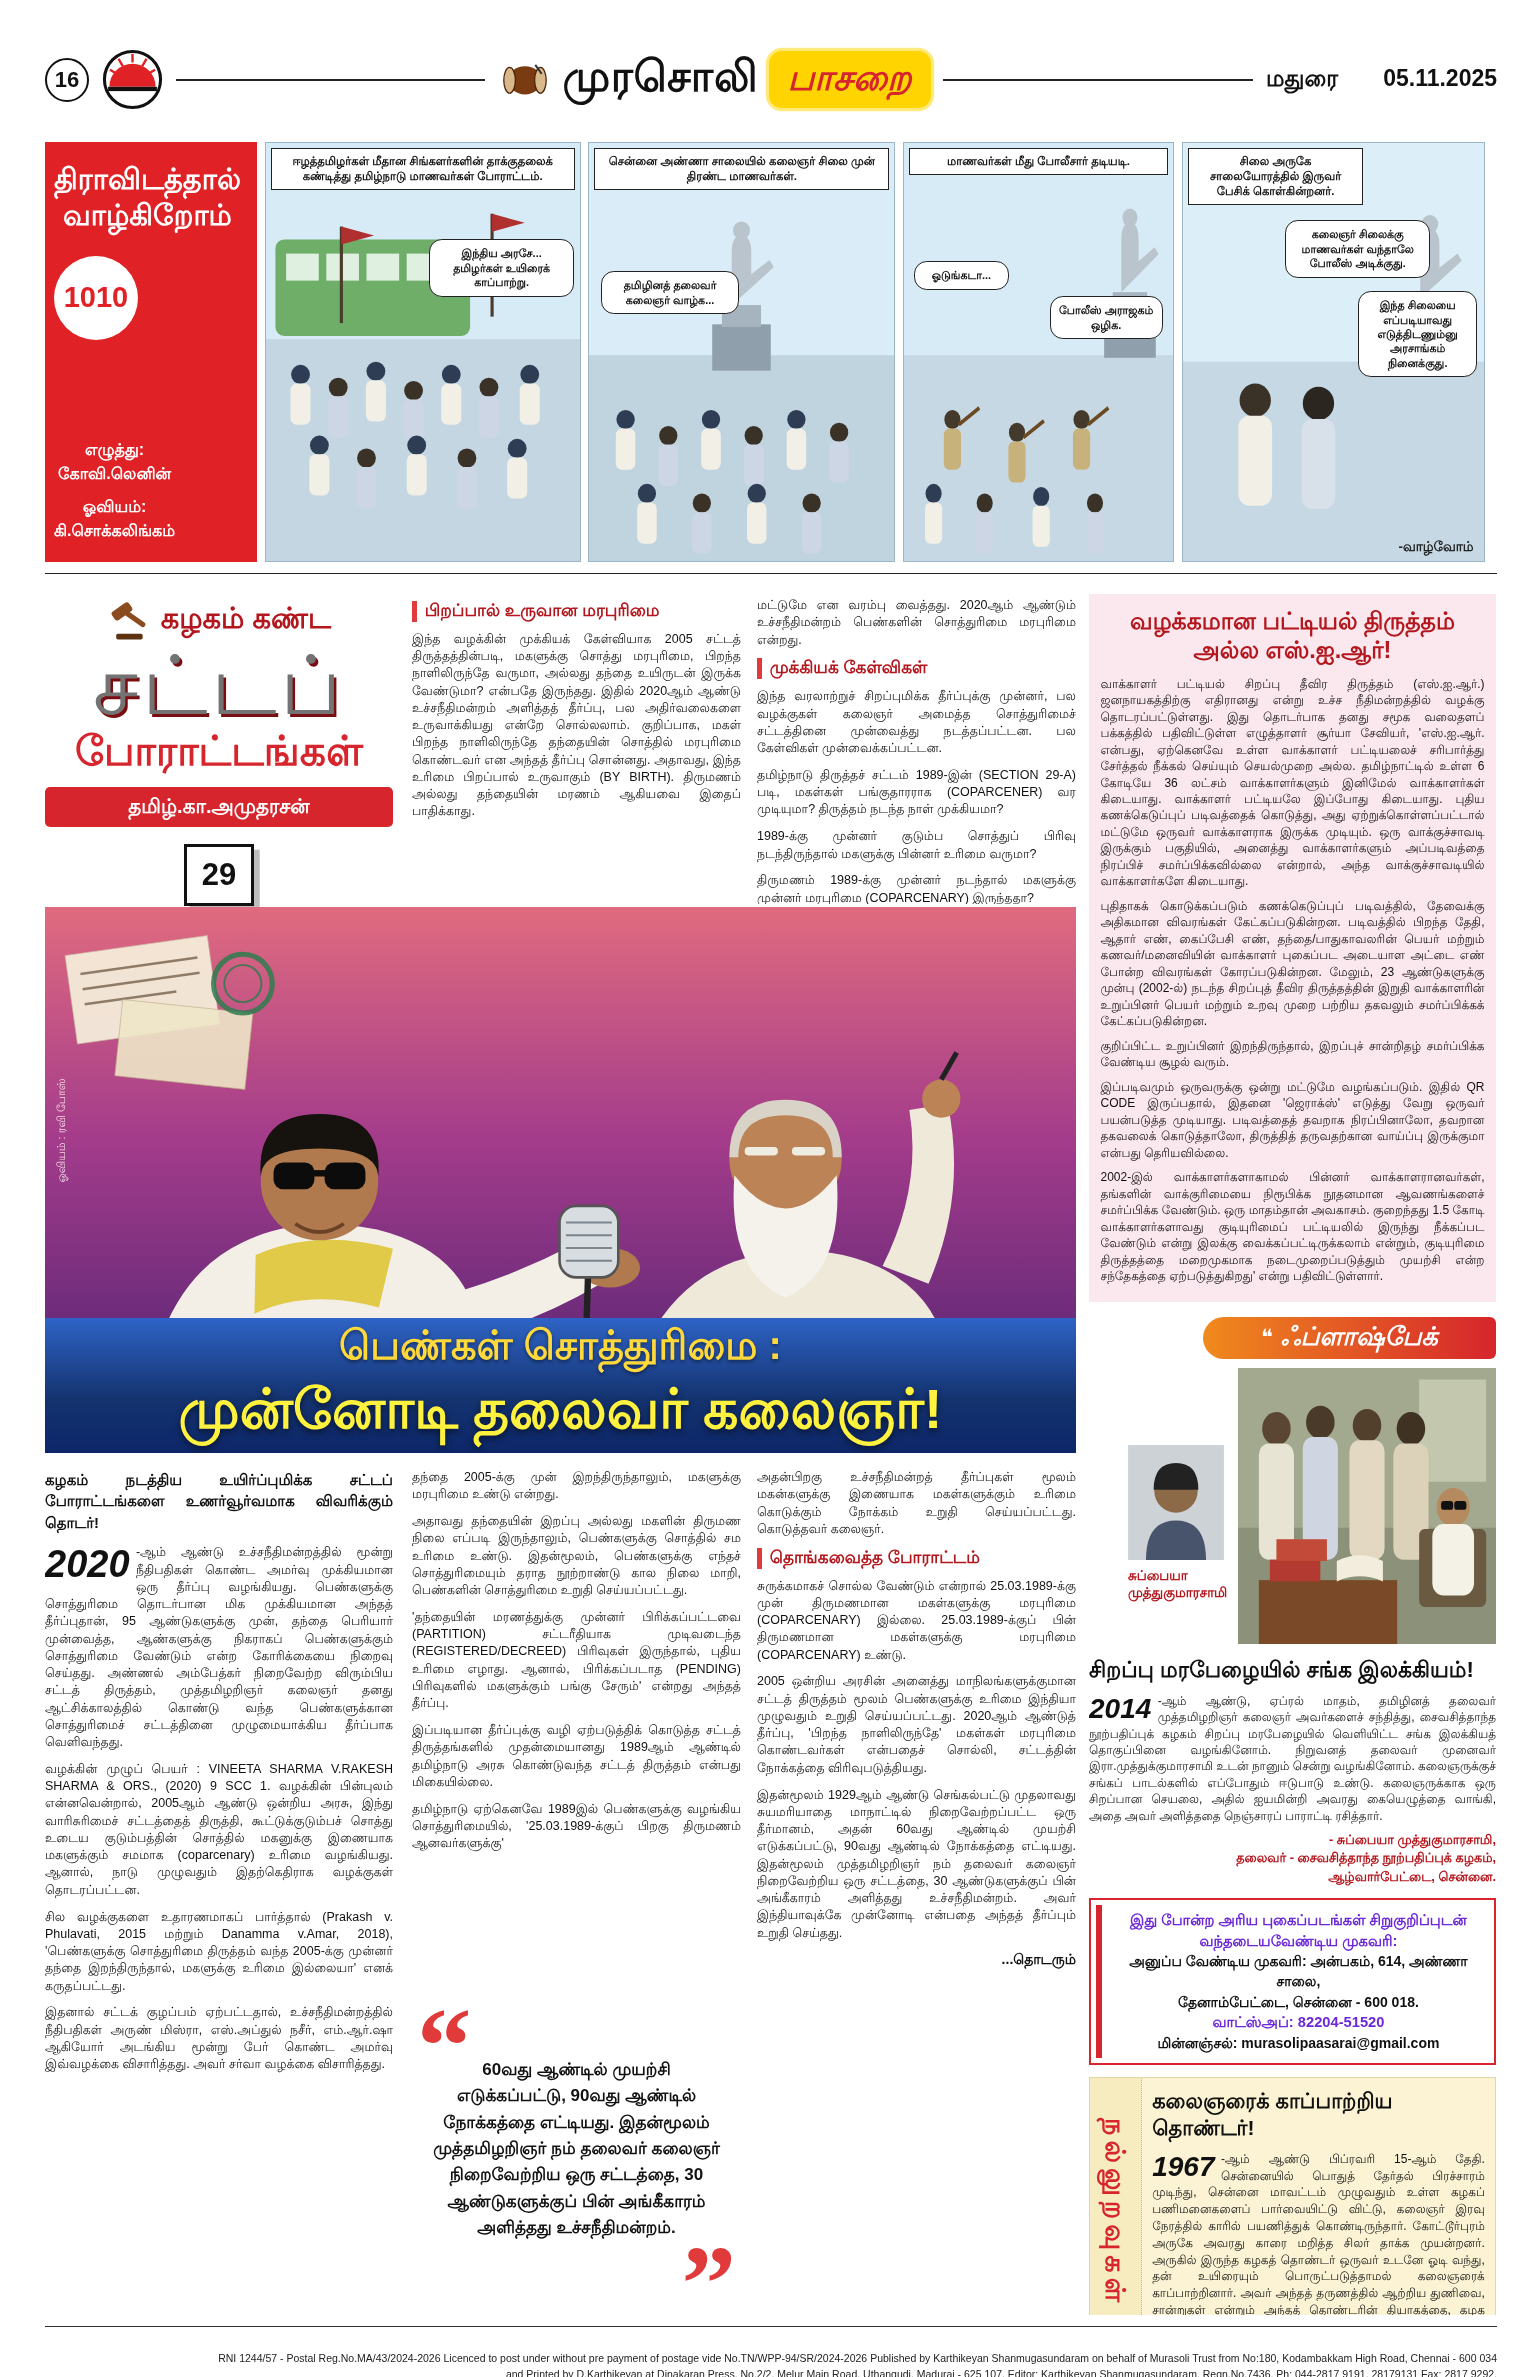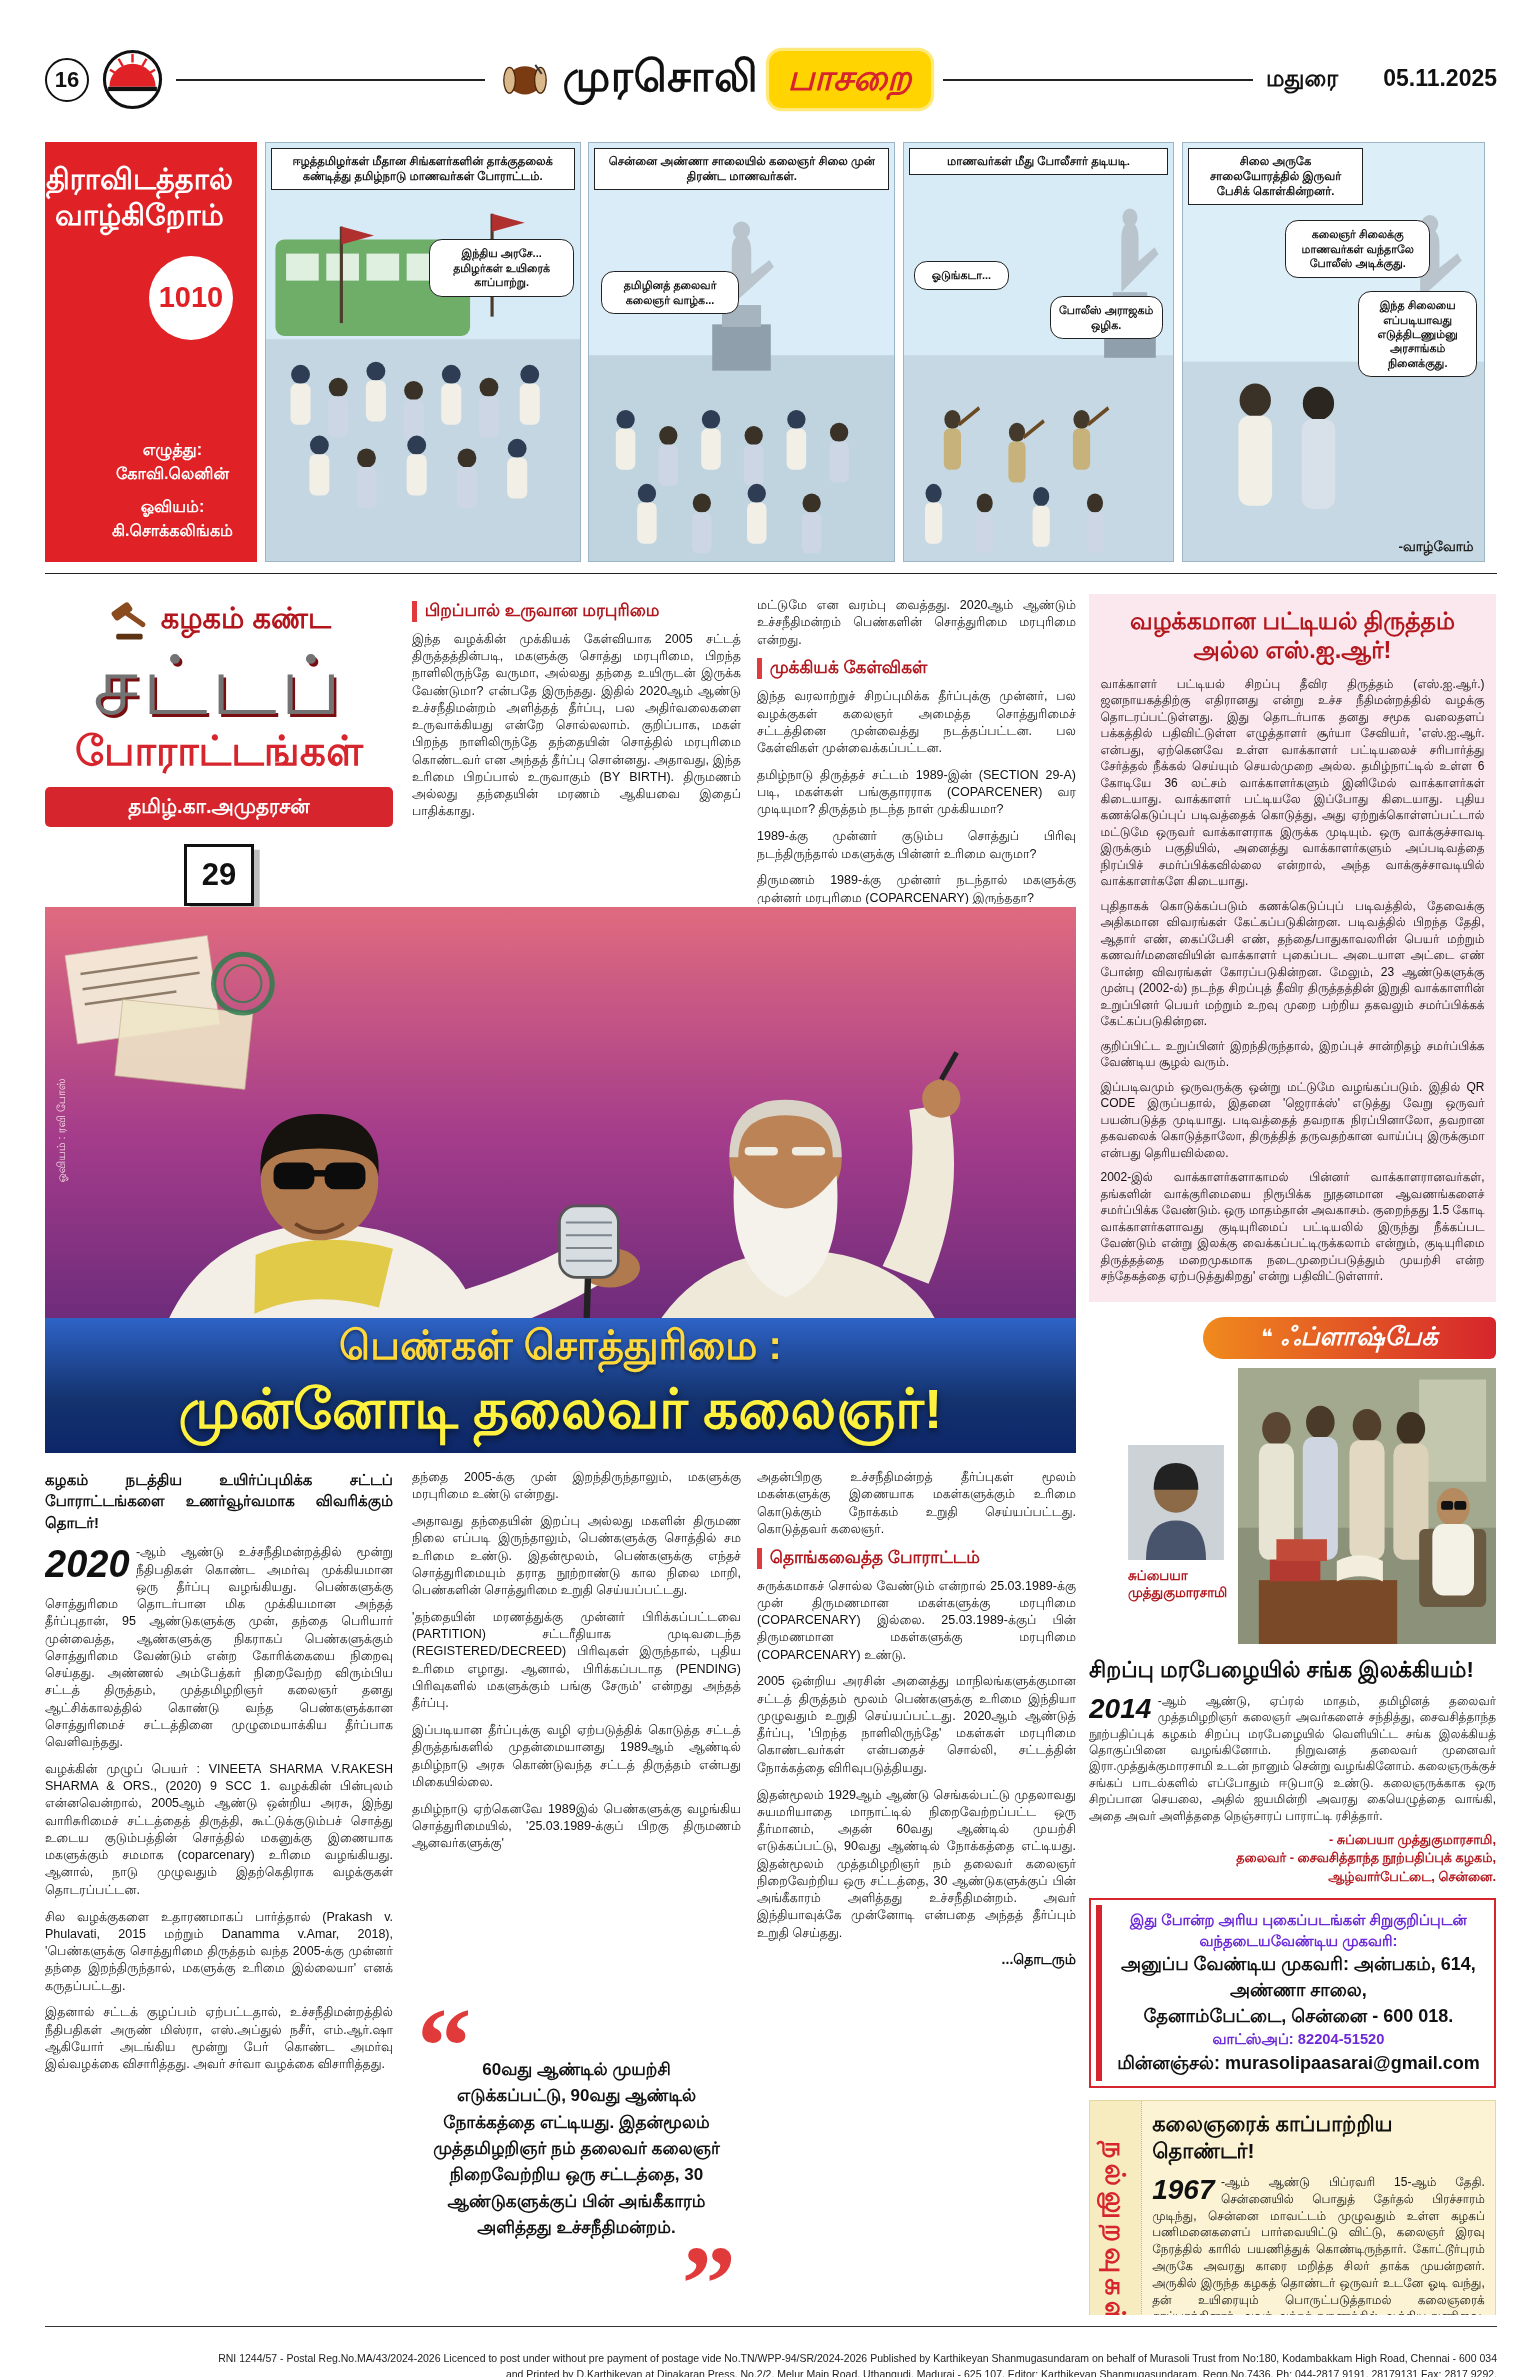--- a/index.html
+++ b/index.html
@@ -14,22 +14,22 @@
   .hdr-line{flex:1;height:0;border-top:2.6px solid #222;}
   .masthead{display:flex;align-items:center;gap:10.2px;flex:0 0 auto;}
   .drum{width:54px;height:38px;}
   .mh-main{font-size:43px;font-weight:900;letter-spacing:0.6px;color:#111;}
   .mh-badge{background:#ffd400;border-radius:12.8px;padding:5.1px 19px;box-shadow:0 0 0 3.2px #ffe97a;}
   .mh-sub{font-size:36px;font-weight:900;font-style:italic;color:#d6252c;}
   .hdr-right{display:flex;gap:45px;font-size:23px;font-weight:bold;flex:0 0 auto;}
 
   
   .comic{position:absolute;left:45px;top:142px;width:1452px;height:420px;display:flex;gap:7.7px;}
-  .comic-red{width:212px;flex:0 0 auto;background:#e02227;color:#fff;display:flex;flex-direction:column;align-items:flex-end;
-             padding:19px 24px;box-sizing:border-box;text-align:center;}
+  .comic-red{width:212px;flex:0 0 auto;background:#e02227;color:#fff;display:flex;flex-direction:column;align-items:flex-start;
+             padding:19px 9px;box-sizing:border-box;text-align:center;}
   .comic-red .t{font-size:29px;font-weight:900;line-height:1.25;}
   .comic-red .num{margin:22px 0 16.6px;width:84px;height:84px;border-radius:50%;background:#fff;color:#e02227;
                   display:flex;align-items:center;justify-content:center;font-size:29px;font-weight:900;}
   .credits{margin-top:auto;font-size:16px;line-height:1.5;font-weight:bold;}
   .panel{position:relative;background:#dcedf8;border:0.6px solid #9db6c6;overflow:hidden;flex:0 0 auto;}
   .p1{width:314px;} .p2{width:305px;} .p3{width:269px;} .p4{width:301px;}
   .panel svg.scene{position:absolute;inset:0;width:100%;height:100%;}
   .caption{position:absolute;top:5.1px;left:5.1px;right:5.1px;z-index:2;background:#fff;border:1.3px solid #222;
            padding:5.1px 6.4px;font-size:11.5px;line-height:1.3;text-align:center;font-weight:bold;}
   .bubble{position:absolute;z-index:2;background:#fff;border:1.3px solid #222;border-radius:12.8px;
@@ -96,21 +96,21 @@
   .fb-photo svg{width:100%;height:100%;}
 
   .sanga{margin-top:12.8px;}
   .sanga h3{margin:0 0 7.7px;font-size:22px;font-weight:900;}
   .sanga p{margin:0 0 6.4px;font-size:12px;line-height:1.37;text-align:justify;}
   .sign{color:#b3161c;font-size:12.8px;font-weight:900;text-align:right;line-height:1.45;}
 
   .contact{margin-top:11.5px;border:2.6px solid #d6252c;padding:10.2px 10.2px 10.2px 22px;text-align:center;position:relative;}
   .contact::before{content:"";position:absolute;left:5.1px;top:5.1px;bottom:5.1px;width:5.7px;background:#d6252c;}
   .contact .red{color:#6d28d9;font-weight:900;font-size:14.7px;line-height:1.4;}
-  .contact .blk{font-weight:900;font-size:18px;line-height:1.45;}
+  .contact .blk{font-weight:900;font-size:14px;line-height:1.45;}
 
   .volunteer{margin-top:11.5px;background:#fbf3d3;border:0.6px solid #e3d6a5;display:flex;min-height:268px;}
   .vol-strip{width:51px;flex:0 0 auto;background:#f7ecc0;border-right:1.3px dotted #c9b97f;
              display:flex;align-items:center;justify-content:center;}
   .vol-strip span{writing-mode:vertical-rl;font-size:27px;font-weight:900;color:#d6252c;letter-spacing:5.1px;}
   .vol-main{flex:1;padding:11.5px 10.2px;box-sizing:border-box;}
   .vol-main h3{margin:0 0 7.7px;font-size:21px;font-weight:900;}
   .vol-main p{margin:0;font-size:12px;line-height:1.4;text-align:justify;}
 
   

